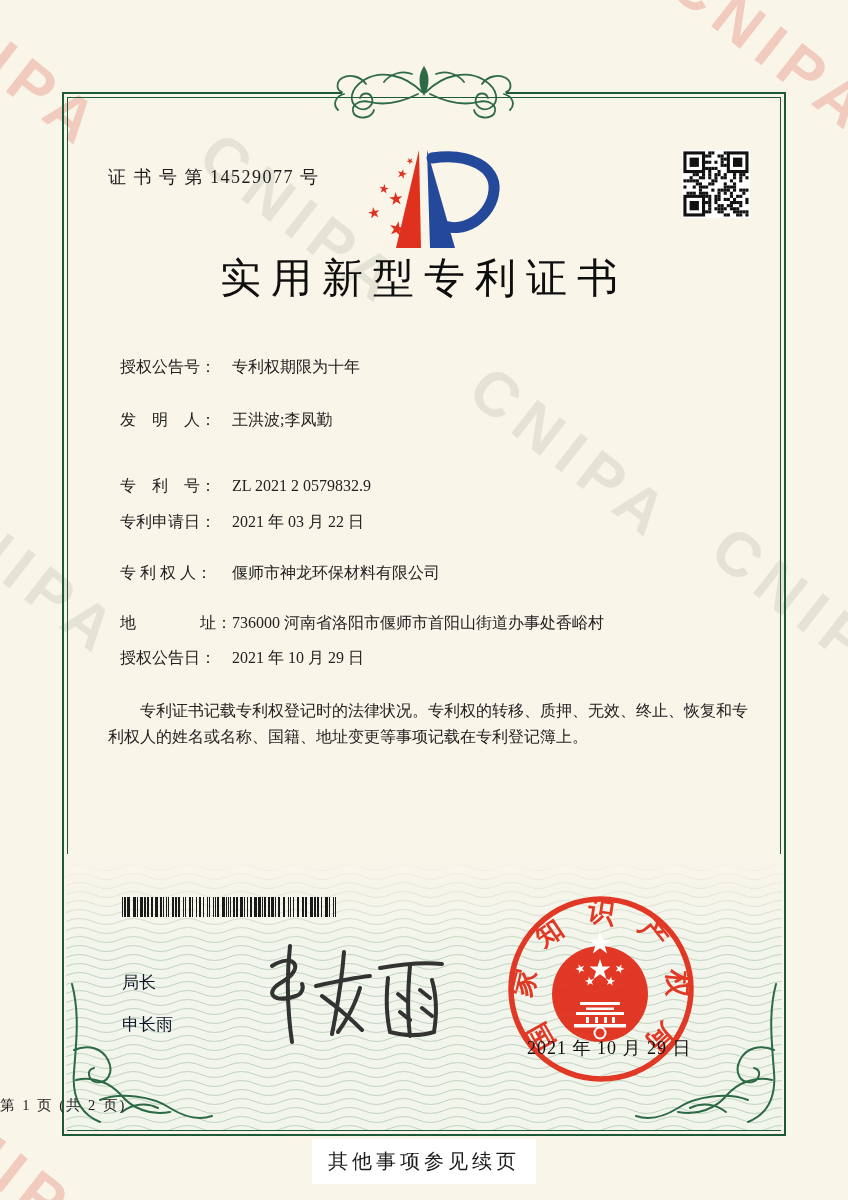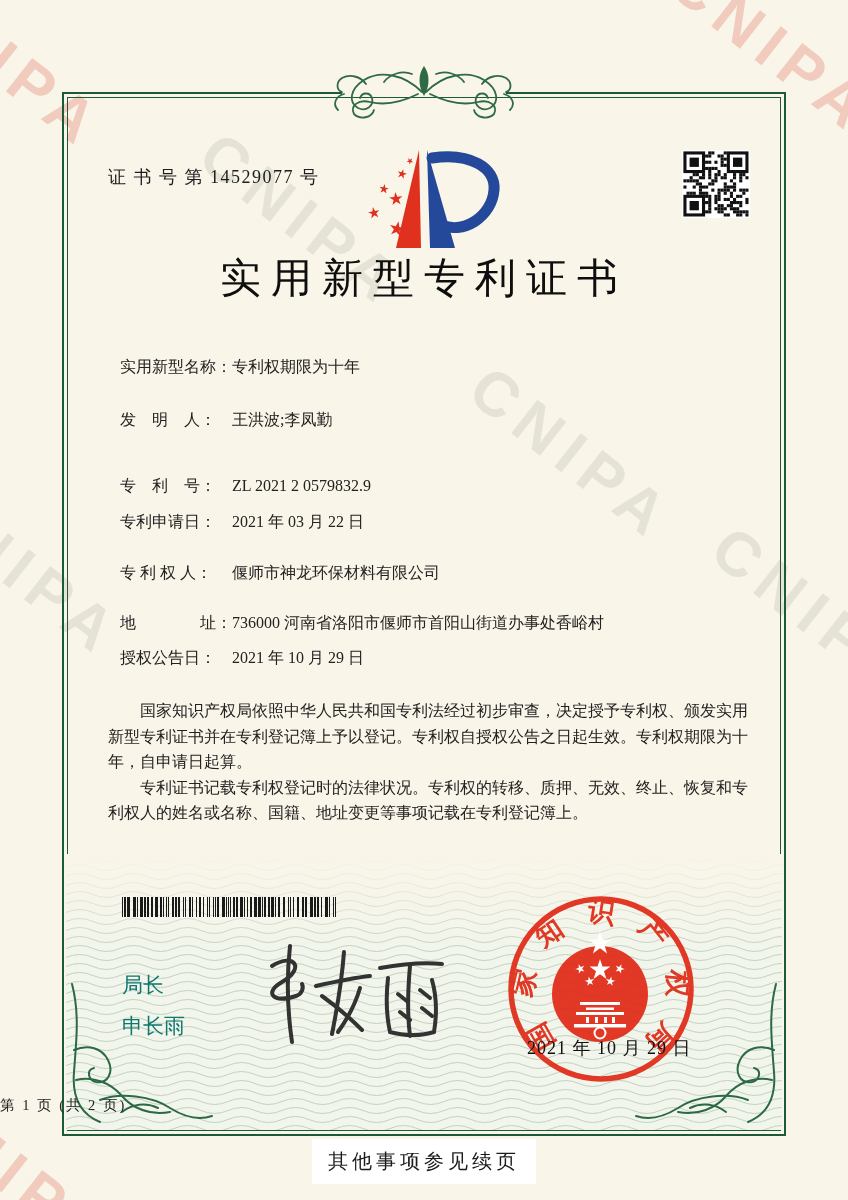--- a/index.html
+++ b/index.html
@@ -29,22 +29,22 @@
   .fields{position:absolute;left:120px;top:0;width:640px;z-index:3}
   .frow{position:absolute;left:0;font-size:16px;white-space:nowrap;color:#222}
   .flabel{display:inline-block;min-width:112px}
   .grant2{position:absolute;left:265px;top:0;white-space:nowrap}
   
   .paras{position:absolute;left:108px;top:698px;width:640px;font-size:16px;
          line-height:25.5px;text-align:justify;color:#222;z-index:3}
   .paras p{margin:0;text-indent:2em}
   
   .signer{position:absolute;left:122px;top:971px;z-index:4;
-          font-family:"Liberation Sans","DejaVu Sans",sans-serif;font-size:21px;color:#0f766e}
-  .signer .line2{margin-top:13px}
+          font-family:"Liberation Sans","DejaVu Sans",sans-serif;font-size:17px;color:#0f172a}
+  .signer .line2{margin-top:19px}
   .seal-wrap{position:absolute;left:498px;top:886px;z-index:5;opacity:.93}
   .seal-date{position:absolute;left:527px;top:1036px;font-size:18px;letter-spacing:1px;
              color:#101010;z-index:6;white-space:nowrap}
   .pageinfo{position:absolute;left:0;right:0;top:1096px;
             font-size:14.5px;letter-spacing:2px;z-index:4;color:#222}
   .note{position:absolute;left:50%;top:1139px;transform:translateX(-50%);
         background:#ffffff;padding:9px 16px;font-size:20px;letter-spacing:4px;
         z-index:4;white-space:nowrap;color:#1a1a1a}
   svg{display:block}
 </style>
@@ -278,21 +278,21 @@
       <rect x="0" y="43.4" width="21.7" height="21.7"></rect>
       <rect x="3.1" y="46.5" width="15.5" height="15.5" fill="#fff"></rect>
       <rect x="6.2" y="49.6" width="9.3" height="9.3" fill="#111"></rect>
     </g>
 </svg>
 
 <div class="title">实用新型专利证书</div>
 
 <div class="fields">
   <div class="frow" style="top:357px">
-    <span class="flabel">实用新型名称：</span><span>专利权期限为十年</span>
+    <span class="flabel">授权公告号：</span><span>专利权期限为十年</span>
   </div>
   <div class="frow" style="top:410px">
     <span class="flabel">发　明　人：</span><span>王洪波;李凤勤</span>
   </div>
   <div class="frow" style="top:476px">
     <span class="flabel">专　利　号：</span><span>ZL 2021 2 0579832.9</span>
   </div>
   <div class="frow" style="top:512px">
     <span class="flabel">专利申请日：</span><span>2021 年 03 月 22 日</span>
   </div>
@@ -301,21 +301,20 @@
   </div>
   <div class="frow" style="top:613px">
     <span class="flabel">地　　　　址：</span><span>736000 河南省洛阳市偃师市首阳山街道办事处香峪村</span>
   </div>
   <div class="frow" style="top:648px;width:640px">
     <span class="flabel">授权公告日：</span><span>2021 年 10 月 29 日</span>
   </div>
 </div>
 
 <div class="paras">
-  <p>国家知识产权局依照中华人民共和国专利法经过初步审查，决定授予专利权、颁发实用新型专利证书并在专利登记簿上予以登记。专利权自授权公告之日起生效。专利权期限为十年，自申请日起算。</p>
   <p>专利证书记载专利权登记时的法律状况。专利权的转移、质押、无效、终止、恢复和专利权人的姓名或名称、国籍、地址变更等事项记载在专利登记簿上。</p>
 </div>
 
 <svg class="abs" style="left:122px;top:897px;z-index:4" width="218" height="20" viewBox="0 0 218 20">
   <g id="barcode-bars" fill="#1a1a1a">
       <rect x="0" y="0" width="1" height="20"></rect>
       <rect x="2" y="0" width="2" height="20"></rect>
       <rect x="5" y="0" width="3" height="20"></rect>
       <rect x="11" y="0" width="3" height="20"></rect>
       <rect x="15" y="0" width="1" height="20"></rect>

